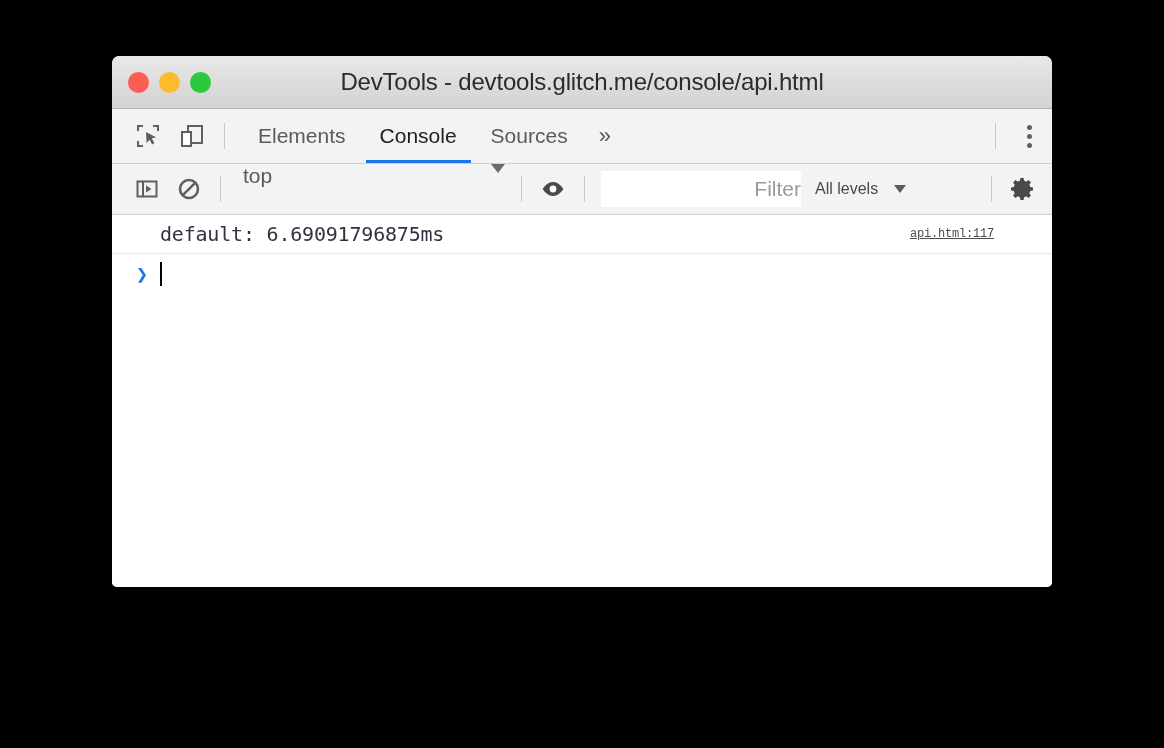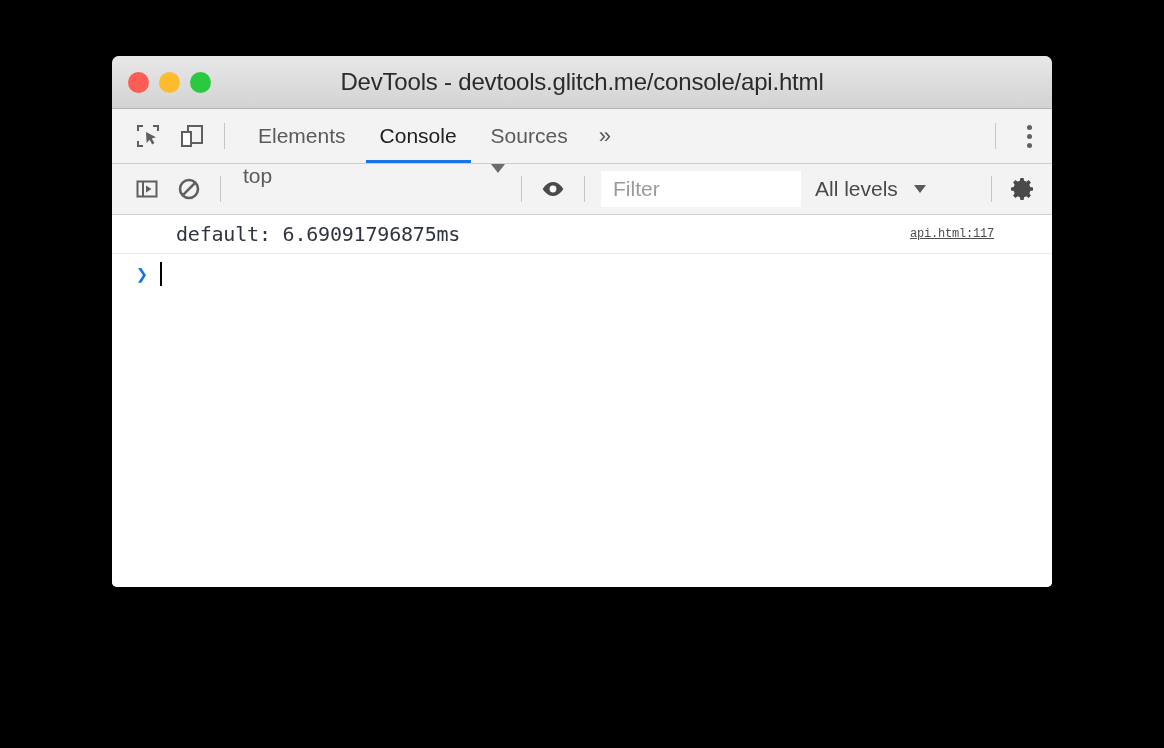--- a/index.html
+++ b/index.html
@@ -186,27 +186,28 @@
     height: 36px;
     background: #ffffff;
     border: none;
     margin-left: 6px;
     display: flex;
     align-items: center;
     padding-left: 12px;
     box-sizing: border-box;
     font-size: 21px;
     color: #9a9a9a;
+    justify-content: flex-end;
   }
   .levels {
     display: flex;
     align-items: center;
     gap: 16px;
     margin-left: 14px;
-    font-size: 21px;
+    font-size: 16px;
     color: #4a4a4a;
     white-space: nowrap;
   }
   .caret-sm {
     width: 0; height: 0;
     border-left: 6px solid transparent;
     border-right: 6px solid transparent;
     border-top: 8px solid #5a5a5a;
   }
   .ctoolbar-right {
@@ -225,21 +226,21 @@
     overflow: hidden;
   }
   .msg-row {
     position: relative;
     height: 38px;
     border-bottom: 1px solid #ebebeb;
     display: flex;
     align-items: center;
   }
   .msg-text {
-    margin-left: 64px;
+    margin-left: 48px;
     font-family: "DejaVu Sans Mono", monospace;
     font-size: 20px;
     color: #303440;
     letter-spacing: -0.2px;
   }
   .msg-link {
     position: absolute;
     right: 58px;
     font-family: Liberation Mono, monospace;
     font-size: 12px;

